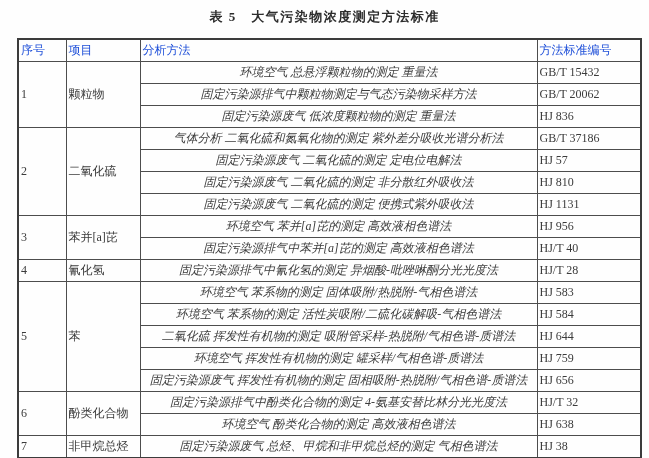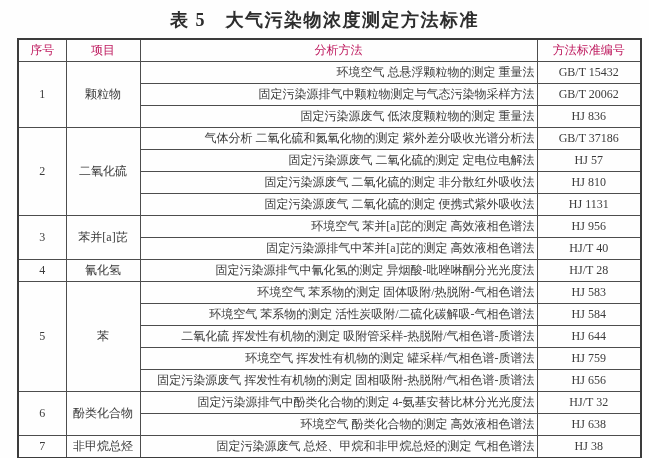--- a/index.html
+++ b/index.html
@@ -8,21 +8,21 @@
     background:#fefefe;
     font-family:"Liberation Serif","DejaVu Serif",serif;
     color:#3b3b3b;
     position:relative;
     overflow:hidden;
   }
   .doc-title{
     position:absolute;
     top:8px;left:0;width:100%;
     text-align:center;
-    font-size:18px;
+    font-size:13px;
     font-weight:bold;
     color:#2d2d2d;
     letter-spacing:1.5px;
   }
   table.std-table{
     position:absolute;
     top:38px;left:17px;
     width:623px;
     border-collapse:collapse;
     table-layout:fixed;
@@ -32,27 +32,27 @@
     border:1px solid #4d4d4d;
     font-size:12px;
     font-weight:normal;
     height:21px;
     padding:0 2px;
     line-height:1.05;
     overflow:hidden;
     white-space:nowrap;
     color:#3b3b3b;
   }
-  .std-table th{text-align:center;color:#be185d;}
+  .std-table th{text-align:left;color:#1d4ed8;}
   col.c-no{width:48px;}
   col.c-item{width:74px;}
   col.c-method{width:397px;}
   col.c-code{width:104px;}
-  .cell-no,.cell-item,.cell-code{text-align:center;}
-  .cell-method{text-align:right;padding-left:3px;}
+  .cell-no,.cell-item,.cell-code{}
+  .cell-method{text-align:center;padding-left:3px;font-style:italic;}
 </style>
 </head>
 <body>
 
 <div class="doc-title">表 5　大气污染物浓度测定方法标准</div>
 
 <table class="std-table">
   <colgroup>
     <col class="c-no">
       <col class="c-item">

